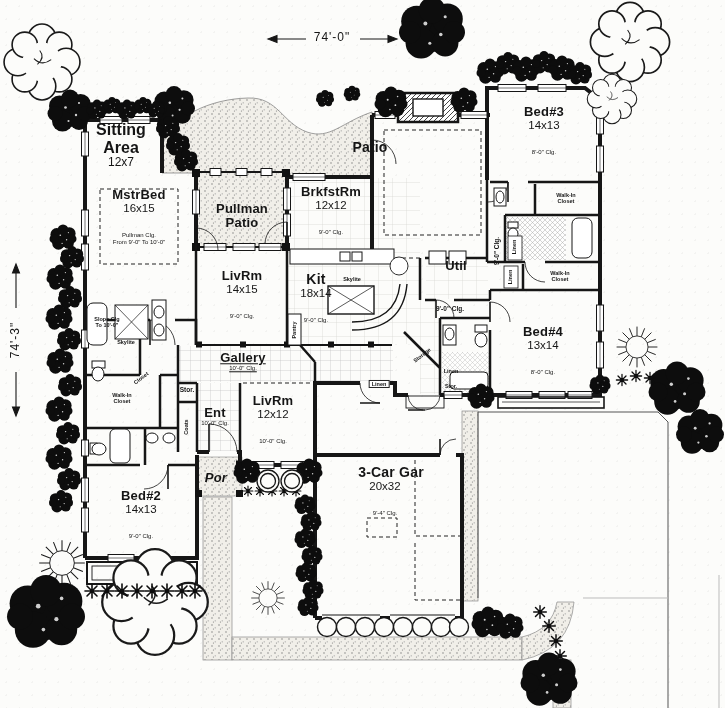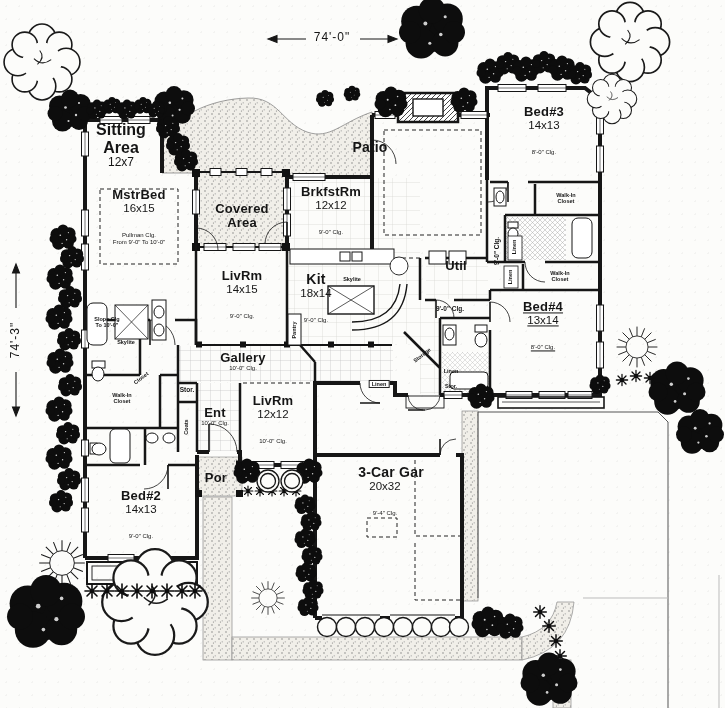--- a/index.html
+++ b/index.html
@@ -415,21 +415,21 @@
 <div class="lbl dim vert" style="left:15px;top:340px;">74'-3"</div>
 
 <div class="lbl" style="left:121px;top:145px;width:52px;">
   <div class="rn-sm">Sitting Area</div><div class="rs" style="font-size:12px;">12x7</div>
 </div>
 <div class="lbl" style="left:139px;top:217px;">
   <div class="rn">MstrBed</div><div class="rs">16x15</div>
   <div class="rc">Pullman Clg.</div><div class="rc">From 9'-0" To 10'-0"</div>
 </div>
 <div class="lbl" style="left:242px;top:216px;width:64px;">
-  <div class="rn">Covered Area</div>
+  <div class="rn">Pullman Patio</div>
 </div>
 <div class="lbl" style="left:322px;top:148px;margin-left:48px;">
   <div class="rn" style="font-size:14px;">Patio</div>
 </div>
 <div class="lbl" style="left:331px;top:211px;">
   <div class="rn">BrkfstRm</div><div class="rs">12x12</div>
   <div class="rc">9'-0" Clg.</div>
 </div>
 <div class="lbl" style="left:544px;top:131px;">
   <div class="rn">Bed#3</div><div class="rs">14x13</div>
@@ -439,35 +439,35 @@
   <div class="rn">LivRm</div><div class="rs">14x15</div>
   <div class="rc">9'-0" Clg.</div>
 </div>
 <div class="lbl" style="left:316px;top:298px;">
   <div class="rn" style="font-size:14px;">Kit</div><div class="rs">18x14</div>
   <div class="rc">9'-0" Clg.</div>
 </div>
 <div class="lbl" style="left:456px;top:266px;">
   <div class="rn">Util</div>
 </div>
-<div class="lbl" style="left:543px;top:326px;text-decoration:underline;">
+<div class="lbl" style="left:543px;top:351px;">
   <div class="rn">Bed#4</div><div class="rs">13x14</div>
   <div class="rc">8'-0" Clg.</div>
 </div>
-<div class="lbl" style="left:243px;top:362px;">
+<div class="lbl" style="left:243px;top:362px;text-decoration:underline;">
   <div class="rn">Gallery</div><div class="rc">10'-0" Clg.</div>
 </div>
 <div class="lbl" style="left:215px;top:417px;">
   <div class="rn">Ent</div><div class="rc">10'-0" Clg.</div>
 </div>
 <div class="lbl" style="left:273px;top:420px;">
   <div class="rn">LivRm</div><div class="rs">12x12</div>
   <div class="rc">10'-0" Clg.</div>
 </div>
-<div class="lbl" style="left:216px;top:478px;">
+<div class="lbl" style="left:216px;top:478px;font-style:italic;">
   <div class="rn">Por</div>
 </div>
 <div class="lbl" style="left:141px;top:515px;">
   <div class="rn">Bed#2</div><div class="rs">14x13</div>
   <div class="rc">9'-0" Clg.</div>
 </div>
 <div class="lbl" style="left:385px;top:491px;">
   <div class="rn" style="font-size:14px;margin-left:12px;">3-Car Gar</div><div class="rs">20x32</div>
   <div class="rc">9'-4" Clg.</div>
 </div>

